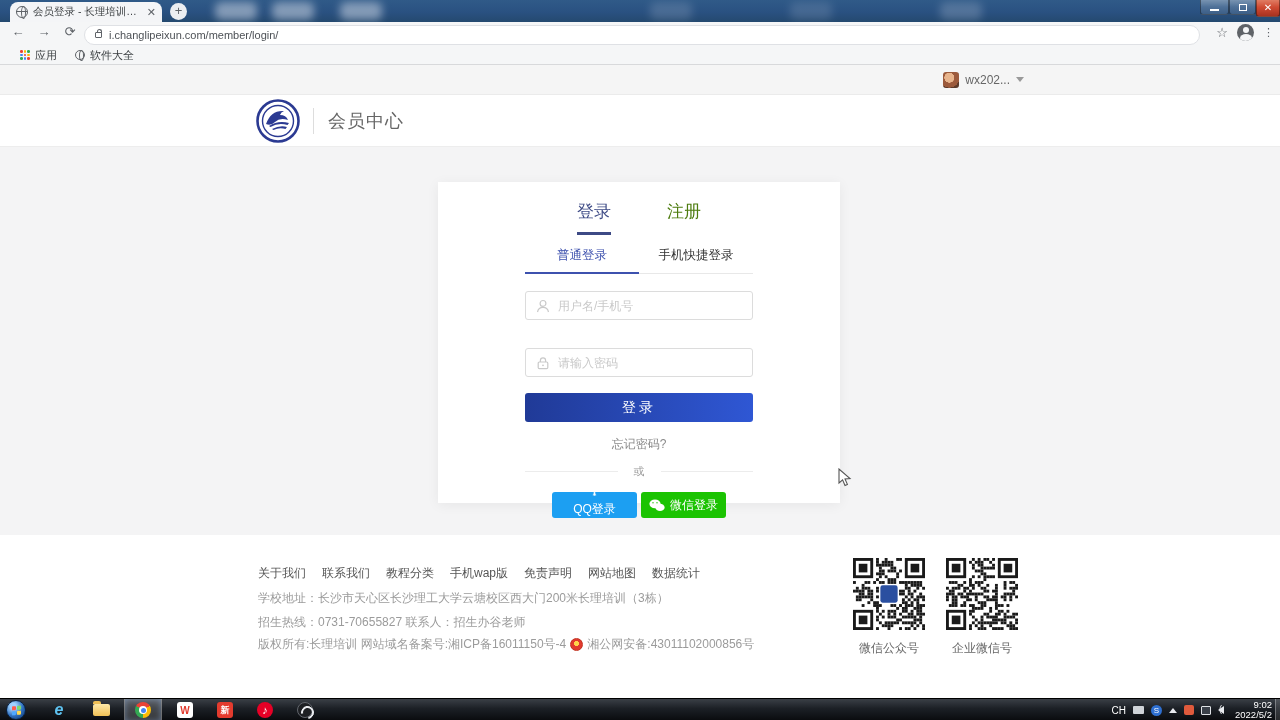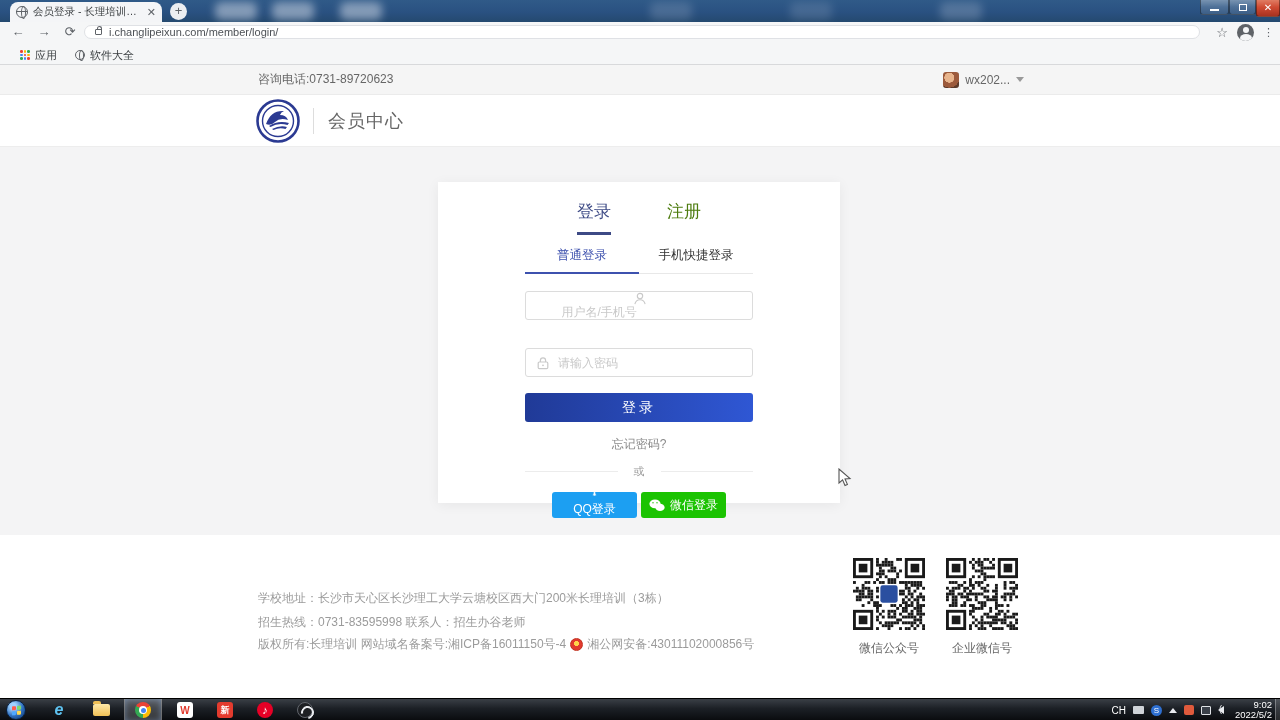--- a/index.html
+++ b/index.html
@@ -30,21 +30,21 @@
   .winctl.min { left:1200px; width:29px; } .winctl.max { left:1229px; width:27px; }
   .winctl.close { left:1256px; width:24px; height:17px;
     background:linear-gradient(180deg,#e07c63 0%,#cf4b33 45%,#a83220 100%); }
   .winctl .bar { width:9px; height:2px; background:#fff; margin-top:5px; }
   .winctl .box { width:8px; height:7px; border:1.5px solid #fff; }
   .winctl .x { color:#fff; font-size:10px; font-weight:bold; line-height:1; }
 
   
   .toolbar { position:absolute; left:0; top:22px; width:1280px; height:24px; background:#f5f6f7; }
   .navbtn { position:absolute; top:2px; font-size:13px; color:#5f6368; width:20px; text-align:center; }
-  .urlbar { position:absolute; left:84px; top:3px; width:1116px; height:14px; background:#fff;
+  .urlbar { position:absolute; left:84px; top:3px; width:1116px; height:20px; background:#fff;
     border:1px solid #dfe1e5; border-radius:10px; display:flex; align-items:center; padding:0 10px; }
   .lock { width:7px; height:6px; border:1px solid #5f6368; border-radius:1px; position:relative; margin-right:7px; }
   .lock:before { content:""; position:absolute; left:1px; top:-4px; width:3px; height:3px;
     border:1px solid #5f6368; border-bottom:none; border-radius:3px 3px 0 0; }
   .url-text { font-size:11px; color:#4d5156; }
   .tb-right { position:absolute; right:6px; top:2px; display:flex; align-items:center; gap:9px; }
   .star { font-size:13px; color:#5f6368; }
   .profile-ic { width:17px; height:17px; border-radius:50%; background:#5f6368; position:relative; overflow:hidden; }
   .profile-ic:before { content:""; position:absolute; left:5.5px; top:3px; width:6px; height:6px; border-radius:50%; background:#f5f6f7; }
   .profile-ic:after { content:""; position:absolute; left:2.5px; top:10px; width:12px; height:8px; border-radius:50%; background:#f5f6f7; }
@@ -83,21 +83,21 @@
   .tabs { display:flex; justify-content:center; gap:56px; padding-top:18px; }
   .tabs .t { font-size:17px; padding-bottom:9px; border-bottom:3px solid transparent; }
   .tabs .t.active { color:#3d4a85; border-bottom-color:#3d4a85; }
   .tabs .t.inactive { color:#4d7c0f; }
   .subtabs { width:228px; margin:12px auto 0; display:flex; border-bottom:1px solid #e8e8e8; }
   .subtabs .st { width:50%; text-align:center; font-size:12.5px; color:#333; padding-bottom:8px;
     border-bottom:2px solid transparent; margin-bottom:-1px; }
   .subtabs .st.active { color:#3d51ae; border-bottom-color:#3d51ae; }
   .field { width:228px; height:29px; margin:0 auto; border:1px solid #dcdcdc; border-radius:3px;
     display:flex; align-items:center; }
-  .field.f1 { margin-top:17px;flex-direction:column; } .field.f2 { margin-top:28px; }
+  .field.f1 { margin-top:17px; } .field.f2 { margin-top:28px; }
   .field svg { margin:0 8px 0 10px; }
   .field input { border:none; outline:none; flex:1; font-size:12px; color:#333; min-width:0;
     font-family:inherit; background:transparent; }
   .field input::placeholder { color:#c9c9c9; }
   .loginbtn { display:block; width:228px; height:29px; margin:16px auto 0; border:none; border-radius:3px;
     background:linear-gradient(90deg,#203a97,#2f57d4); color:#fff; font-size:14px; letter-spacing:3px;
     font-family:inherit; }
   .forgot { text-align:center; margin-top:14px; font-size:12px; color:#8a8a8a; }
   .or-divider { width:228px; margin:11px auto 0; display:flex; align-items:center; }
   .or-divider .ln { flex:1; height:1px; background:#ececec; }
@@ -233,21 +233,20 @@
     </span>
     <span>应用</span>
   </span>
   <span class="bm">
     <span class="globe-ic"></span>
     <span>软件大全</span>
   </span>
 </div>
 
 <div class="topstrip">
-  <span class="phone">咨询电话:0731-89720623</span>
   <div class="userbox">
     <span class="uavatar"></span>
     <span class="uname">wx202...</span>
     <span class="ucaret"></span>
   </div>
 </div>
 
 <div class="siteheader">
   <svg class="logo" width="44" height="44" viewBox="0 0 44 44">
     <circle cx="22" cy="22" r="20.5" fill="#fff" stroke="#2b3a92" stroke-width="2.6"></circle>
@@ -314,22 +313,31 @@
           <circle cx="4" cy="3.8" r="0.7" fill="#1bc302"></circle>
           <circle cx="8" cy="3.8" r="0.7" fill="#1bc302"></circle>
         </svg>
         <span>微信登录</span>
       </button>
     </div>
   </div>
 </div>
 
 <div class="footer">
+  <div class="flinks">
+    <span>关于我们</span>
+    <span>联系我们</span>
+    <span>教程分类</span>
+    <span>手机wap版</span>
+    <span>免责声明</span>
+    <span>网站地图</span>
+    <span>数据统计</span>
+  </div>
   <div class="fline fl-addr">学校地址：长沙市天心区长沙理工大学云塘校区西大门200米长理培训（3栋）</div>
-  <div class="fline fl-hot">招生热线：0731-83595998 联系人：招生办谷老师</div>
+  <div class="fline fl-hot">招生热线：0731-70655827 联系人：招生办谷老师</div>
   <div class="fline fl-copy">
     <span>版权所有:长理培训 网站域名备案号:湘ICP备16011150号-4</span>
     <span class="badge"></span>
     <span>湘公网安备:43011102000856号</span>
   </div>
 
   <div class="qrwrap qr2">
     <div class="qrbox" id="qr2"><svg width="72" height="72" viewBox="0 0 25 25" xmlns="http://www.w3.org/2000/svg">
           <rect x="9" y="0" width="1" height="1" fill="#1a1a1a"></rect>
           <rect x="11" y="0" width="1" height="1" fill="#1a1a1a"></rect>

